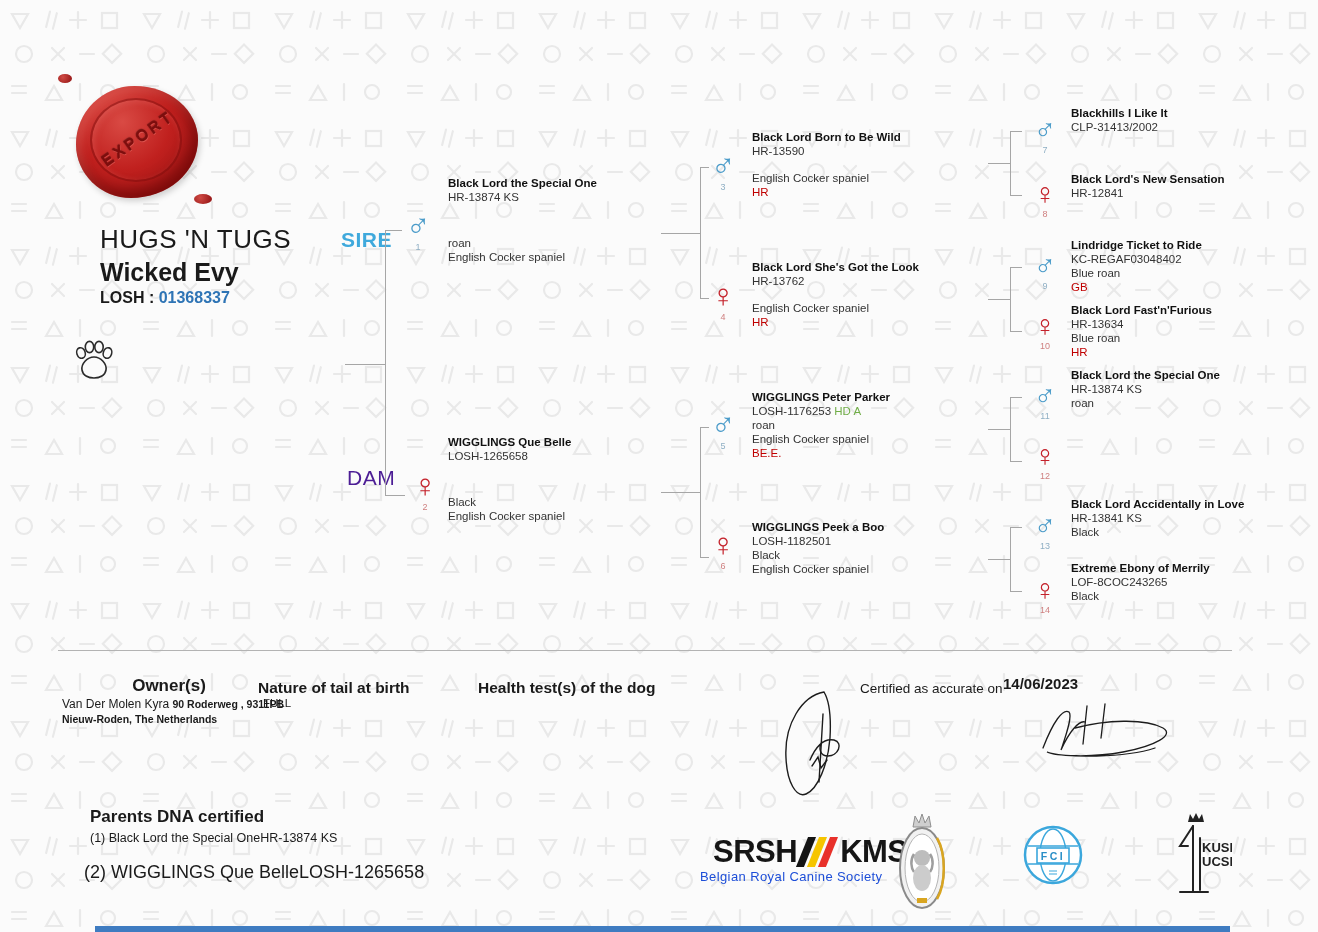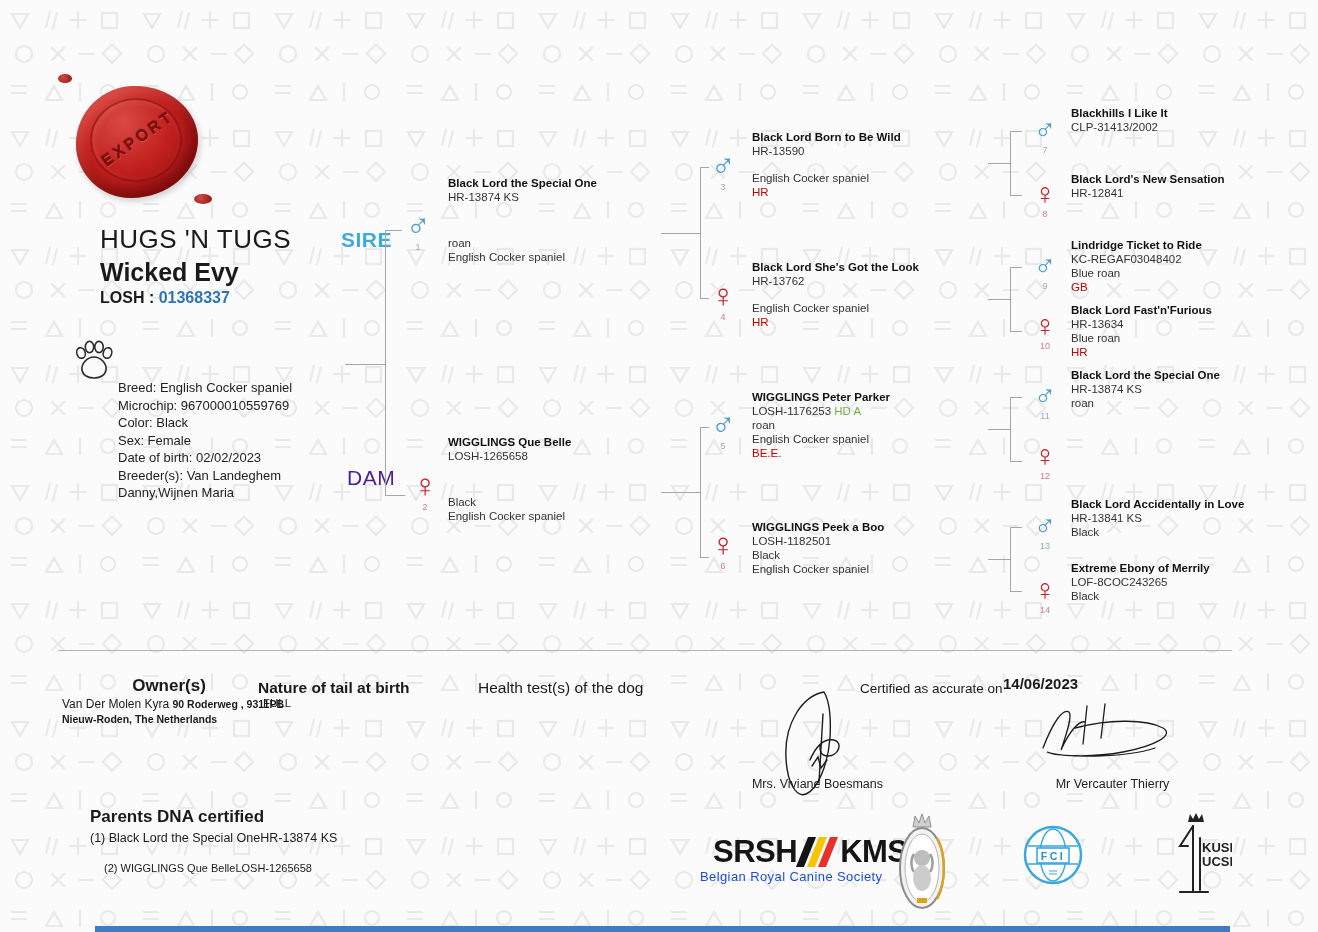--- a/index.html
+++ b/index.html
@@ -113,32 +113,32 @@
   .s14 { left:1026px; top:575px; } .t14 { left:1071px; top:561px; }
 
   
   .sepline { left:58px; top:650px; width:1174px; height:1px; background:#b3b3b3; }
   .owners-h { left:88px; top:676px; width:162px; text-align:center; font-size:17px; font-weight:bold; }
   .owner-l1 { left:62px; top:697px; font-size:12px; white-space:nowrap; }
   .owner-l1 .small { font-size:10.5px; font-weight:bold; }
   .owner-l2 { left:62px; top:713px; font-size:10.5px; font-weight:bold; }
   .tail-h { left:258px; top:679px; font-size:15.5px; font-weight:bold; }
   .tail-v { left:263px; top:697px; font-size:11.5px; }
-  .health-h { left:478px; top:679px; font-size:15.5px; font-weight:normal; }
+  .health-h { left:478px; top:679px; font-size:15.5px; font-weight:bold; }
   .cert-l { left:860px; top:681px; font-size:13.5px; }
   .cert-d { left:1003px; top:675px; font-size:15px; font-weight:bold; }
   .sig1 { left:772px; top:686px; }
   .sig2 { left:1035px; top:698px; }
   .signer1 { left:650px; top:776px; width:335px; text-align:center; }
   .signer2 { left:930px; top:776px; width:365px; text-align:center; }
   .signer1 div, .signer2 div { font-size:12.5px; line-height:16px; color:#222; }
 
   .dna-h  { left:90px; top:807px; font-size:17px; font-weight:bold; }
   .dna-l1 { left:90px; top:831px; font-size:12.5px; }
-  .dna-l2 { left:104px; top:862px; font-size:11px; }
+  .dna-l2 { left:84px; top:862px; font-size:18px; }
 
   
   .srsh { left:688px; top:834px; display:flex; align-items:center;margin-left:25px; }
   .srsh .word { font-size:31px; font-weight:bold; letter-spacing:-.5px; color:#151515; }
   .stripes { display:flex; margin:0 5px; }
   .stripes i { display:block; width:8px; height:30px; transform:skewX(-22deg); margin-right:3px; }
   .stripes .st1 { background:#141414; } .stripes .st2 { background:#f6c500; } .stripes .st3 { background:#e8312a; }
   .srsh-tag { left:700px; top:869px; font-size:13px; color:#1d4ed8; letter-spacing:.4px; }
   .crest { left:893px; top:812px; }
   .fci { left:1022px; top:824px; }
@@ -188,29 +188,20 @@
   <svg class="layer pawicon" width="44" height="42" viewBox="0 0 44 42" xmlns="http://www.w3.org/2000/svg">
     <g stroke="#2b2b2b" stroke-width="1.6" fill="#fbfbfb">
       <ellipse cx="9" cy="13" rx="4.2" ry="5.4" transform="rotate(-18 9 13)"></ellipse>
       <ellipse cx="17.5" cy="7" rx="4.2" ry="5.6"></ellipse>
       <ellipse cx="27" cy="7" rx="4.2" ry="5.6"></ellipse>
       <ellipse cx="35.5" cy="13" rx="4.2" ry="5.4" transform="rotate(18 35.5 13)"></ellipse>
       <path d="M22,17 C15,17 9,24 10,30 C11,36 17,38 22,38 C27,38 33,36 34,30 C35,24 29,17 22,17 Z"></path>
     </g>
   </svg>
 
-  <div class="layer details">
-    <div>Breed: English Cocker spaniel</div>
-    <div>Microchip:  967000010559769</div>
-    <div>Color:  Black</div>
-    <div>Sex: Female</div>
-    <div>Date of birth: 02/02/2023</div>
-    <div>Breeder(s):  Van Landeghem</div>
-    <div>Danny,Wijnen Maria</div>
-  </div>
 
   <div class="layer sire-label">SIRE</div>
   <div class="layer dam-label">DAM</div>
 
   <div class="tl v b1v"></div>
   <div class="tl h b1t"></div>
   <div class="tl h b1b"></div>
   <div class="tl h b1m"></div>
   <div class="tl v b2v"></div>
   <div class="tl h b2t"></div>
@@ -397,24 +388,22 @@
   <svg class="layer sig2" width="145" height="70" viewBox="0 0 145 70" xmlns="http://www.w3.org/2000/svg">
     <g stroke="#1c1c1c" stroke-width="1.3" fill="none" stroke-linecap="round">
       <path d="M8,50 C18,24 28,10 34,14 C38,18 30,40 26,52 C34,34 44,22 50,24"></path>
       <path d="M52,8 L48,46"></path>
       <path d="M70,6 L66,40"></path>
       <path d="M40,30 C70,22 110,20 128,30 C140,37 120,48 88,54 C56,60 20,58 12,54 C30,60 90,60 120,50"></path>
     </g>
   </svg>
 
   <div class="layer signer1">
-    <div>Mrs. Viviane Boesmans</div>
   </div>
   <div class="layer signer2">
-    <div>Mr Vercauter Thierry</div>
   </div>
 
   <div class="layer dna-h">Parents DNA certified</div>
   <div class="layer dna-l1">(1) Black Lord the Special OneHR-13874 KS</div>
   <div class="layer dna-l2">(2) WIGGLINGS Que BelleLOSH-1265658</div>
 
   <div class="layer srsh">
     <span class="word">SRSH</span>
     <span class="stripes">
         <i class="st1"></i>

